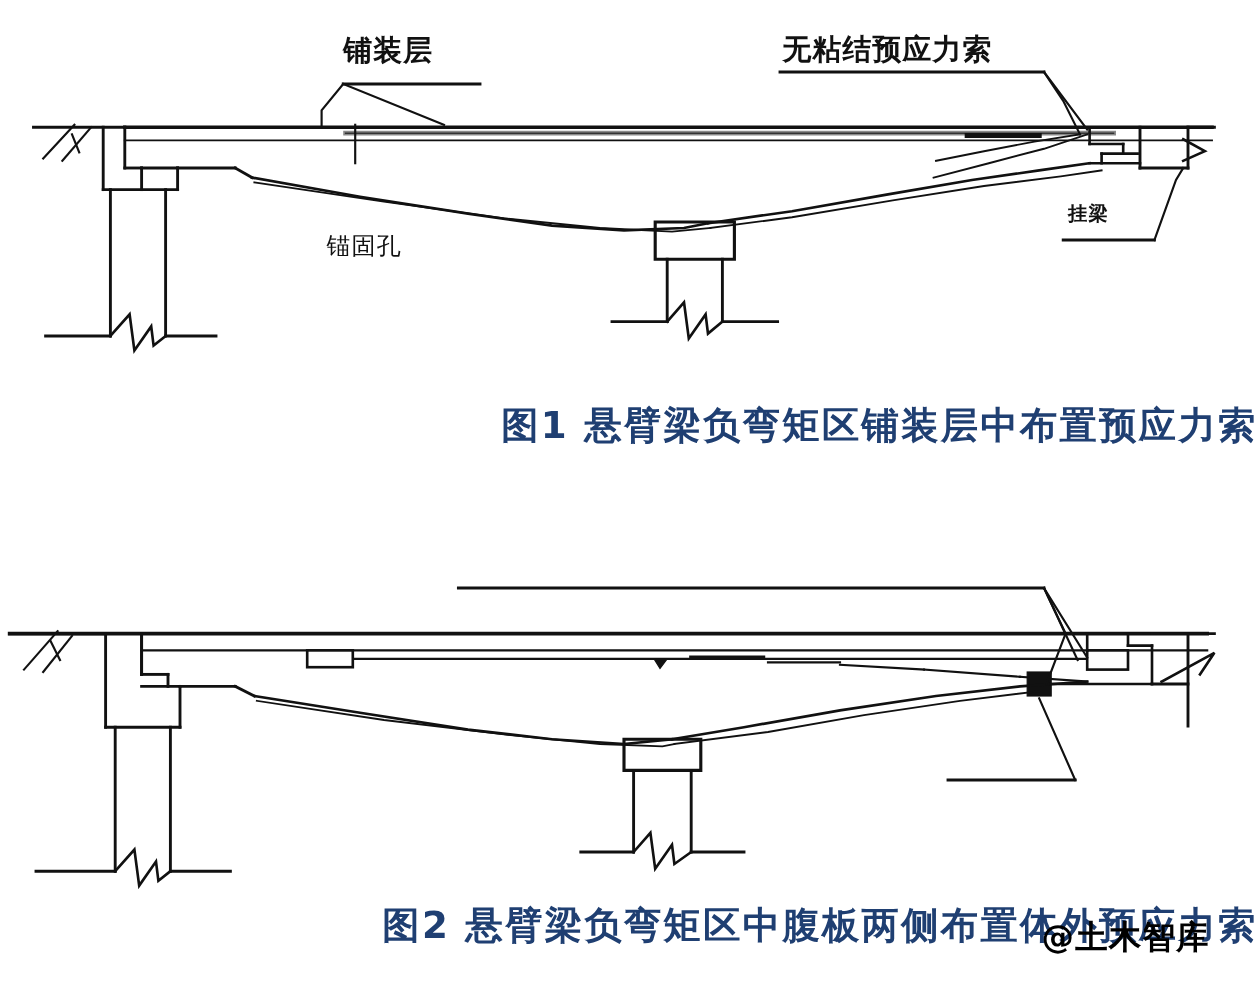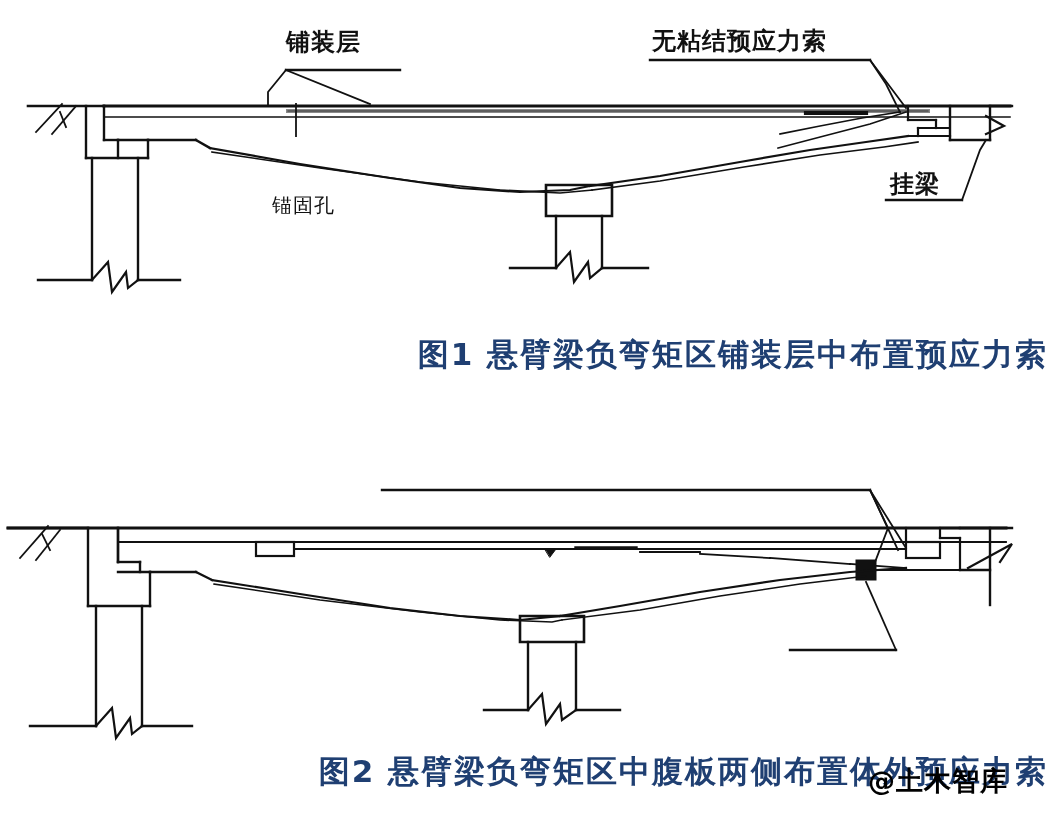--- a/index.html
+++ b/index.html
@@ -38,21 +38,21 @@
   .cn-label {
     position: absolute;
     font-family: "DejaVu Sans", "Liberation Sans", sans-serif;
     font-weight: 700;
     color: #111111;
     white-space: nowrap;
     letter-spacing: 1px;
   }
   .lbl-pavement   { left: 286px; top: 26px;  font-size: 24px; }
   .lbl-unbonded   { left: 652px; top: 25px;  font-size: 24px; font-family: Liberation Serif, serif; }
-  .lbl-hungbeam   { left: 890px; top: 168px; font-size: 24px; }
+  .lbl-hungbeam   { left: 890px; top: 168px; font-size: 16px; }
   .lbl-anchorhole1{ left: 272px; top: 192px; font-size: 20px; font-weight: 400; }
 
   .caption {
     position: absolute;
     width: 1048px;
     text-align: right;
     color: #1f3f72;
     font-family: "DejaVu Sans", "Liberation Sans", sans-serif;
     font-weight: 700;
     font-size: 31px;

